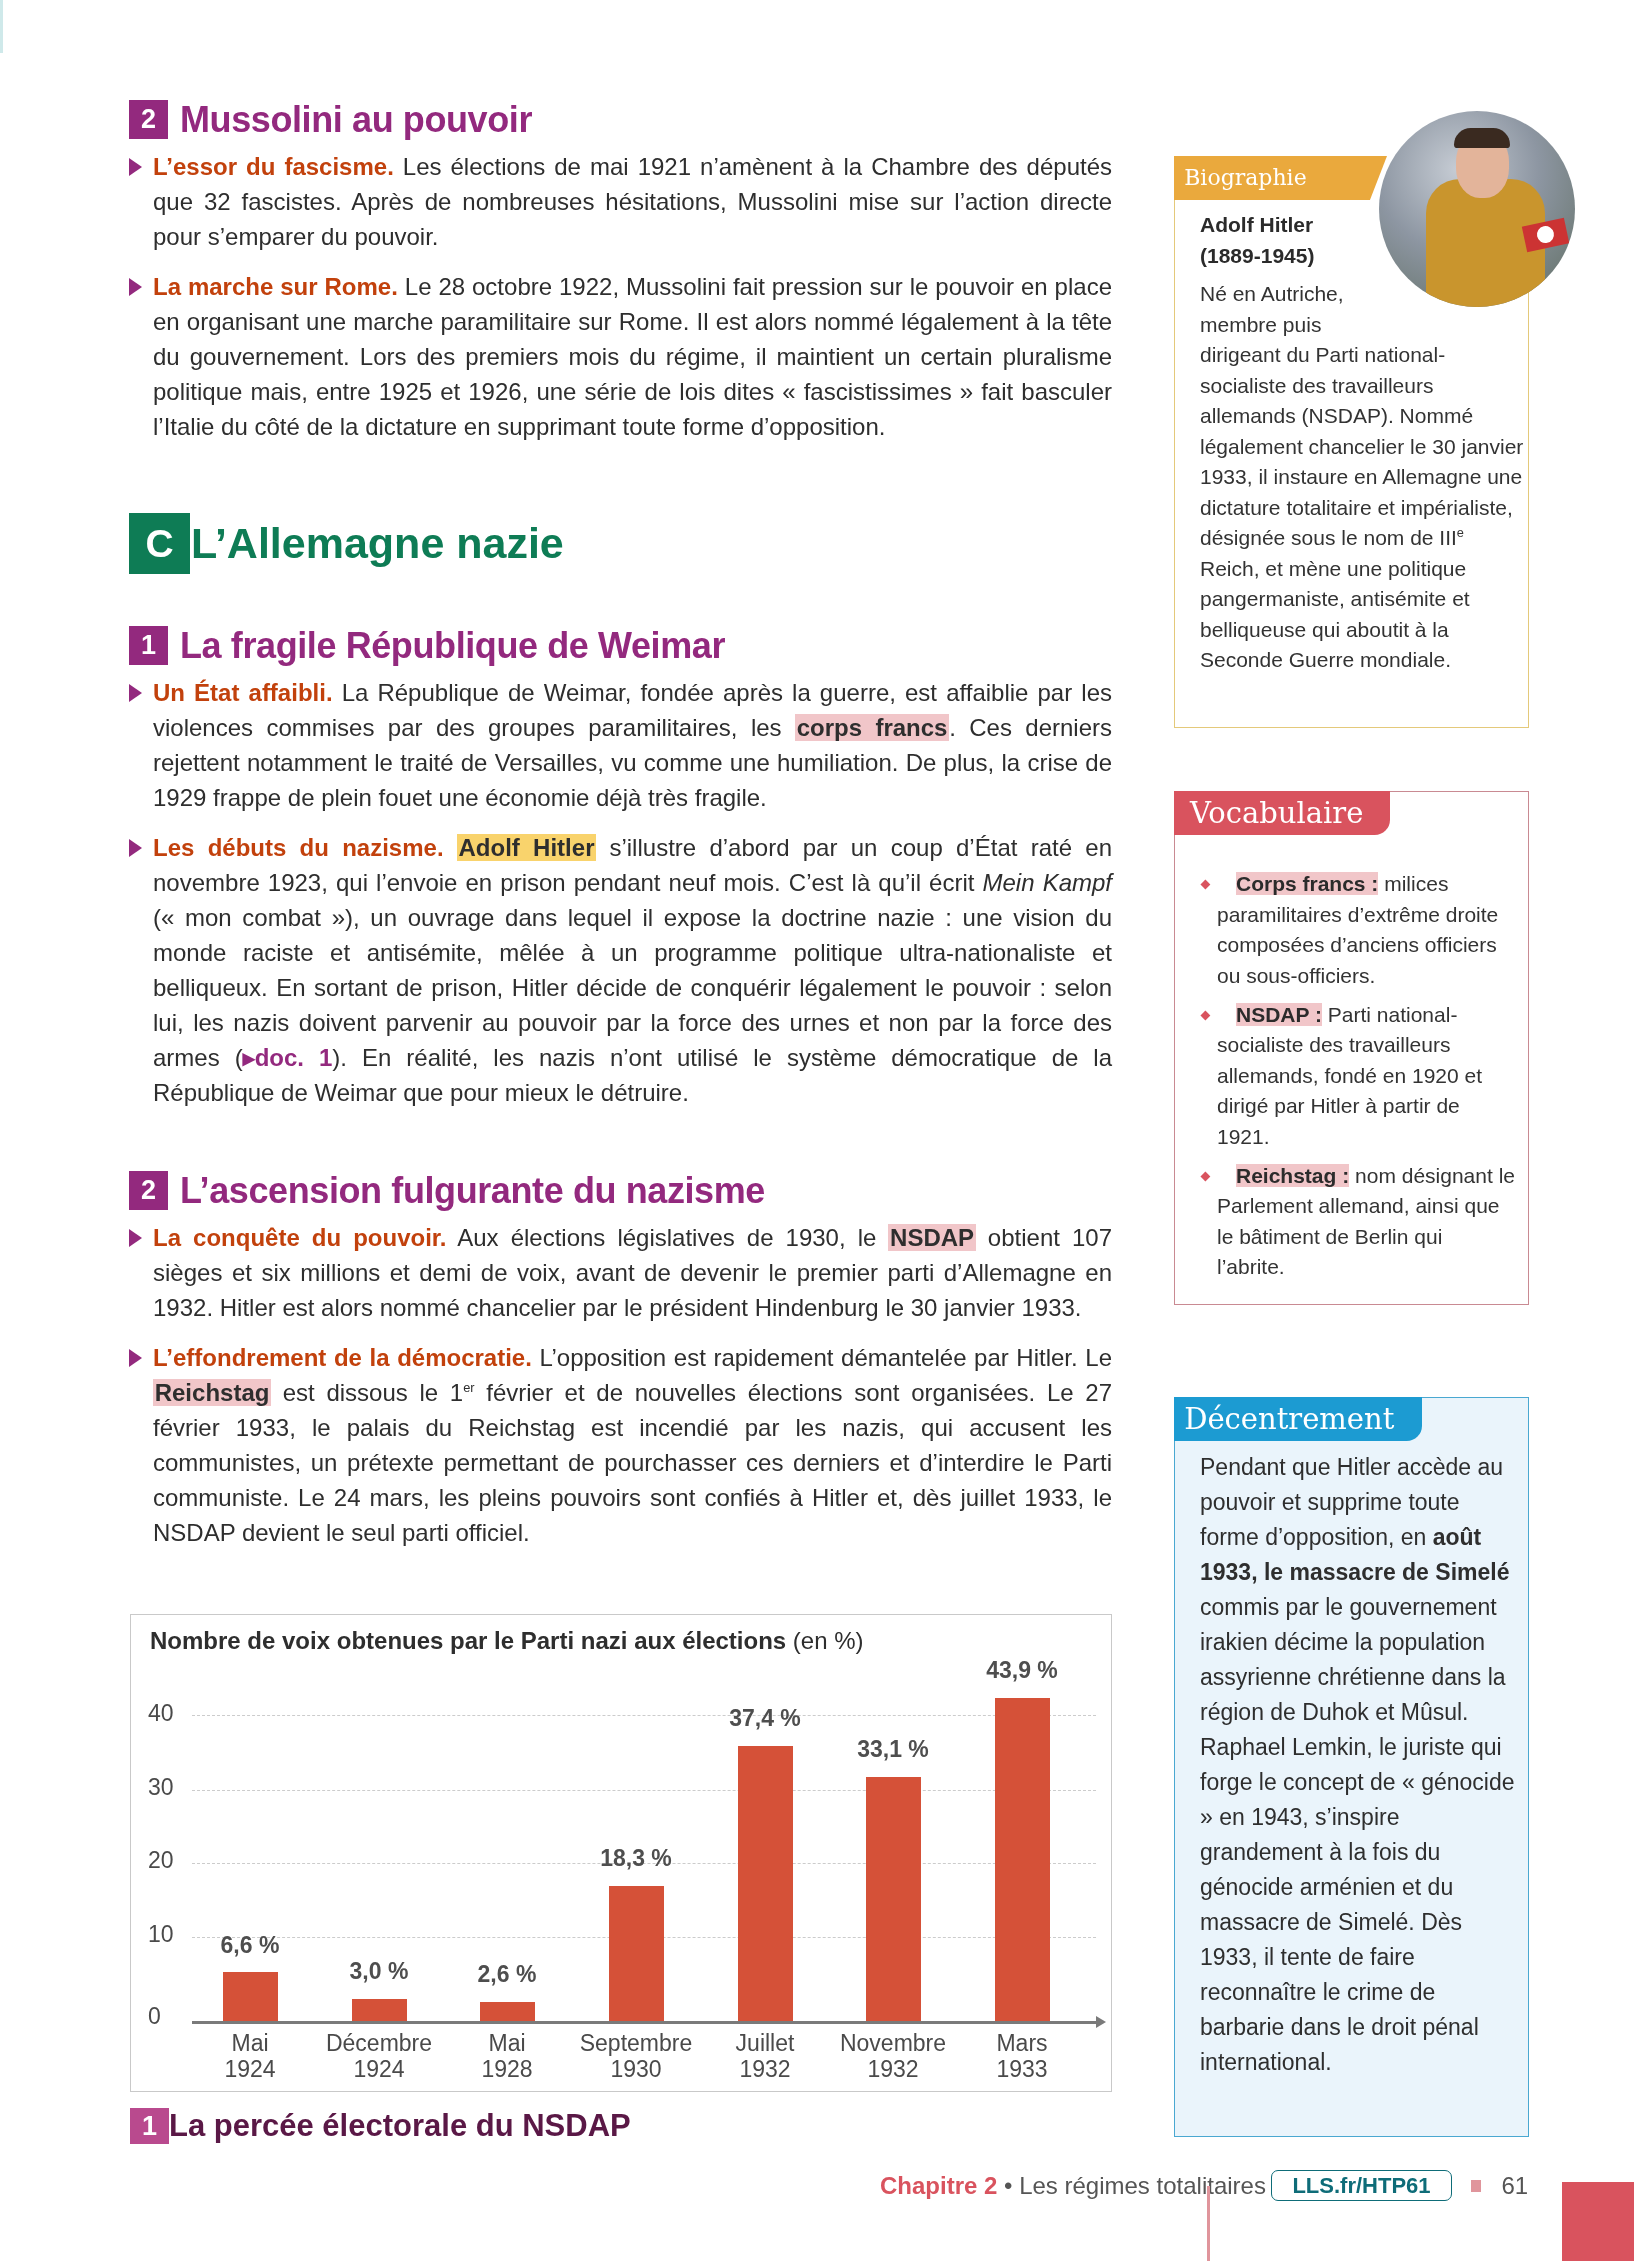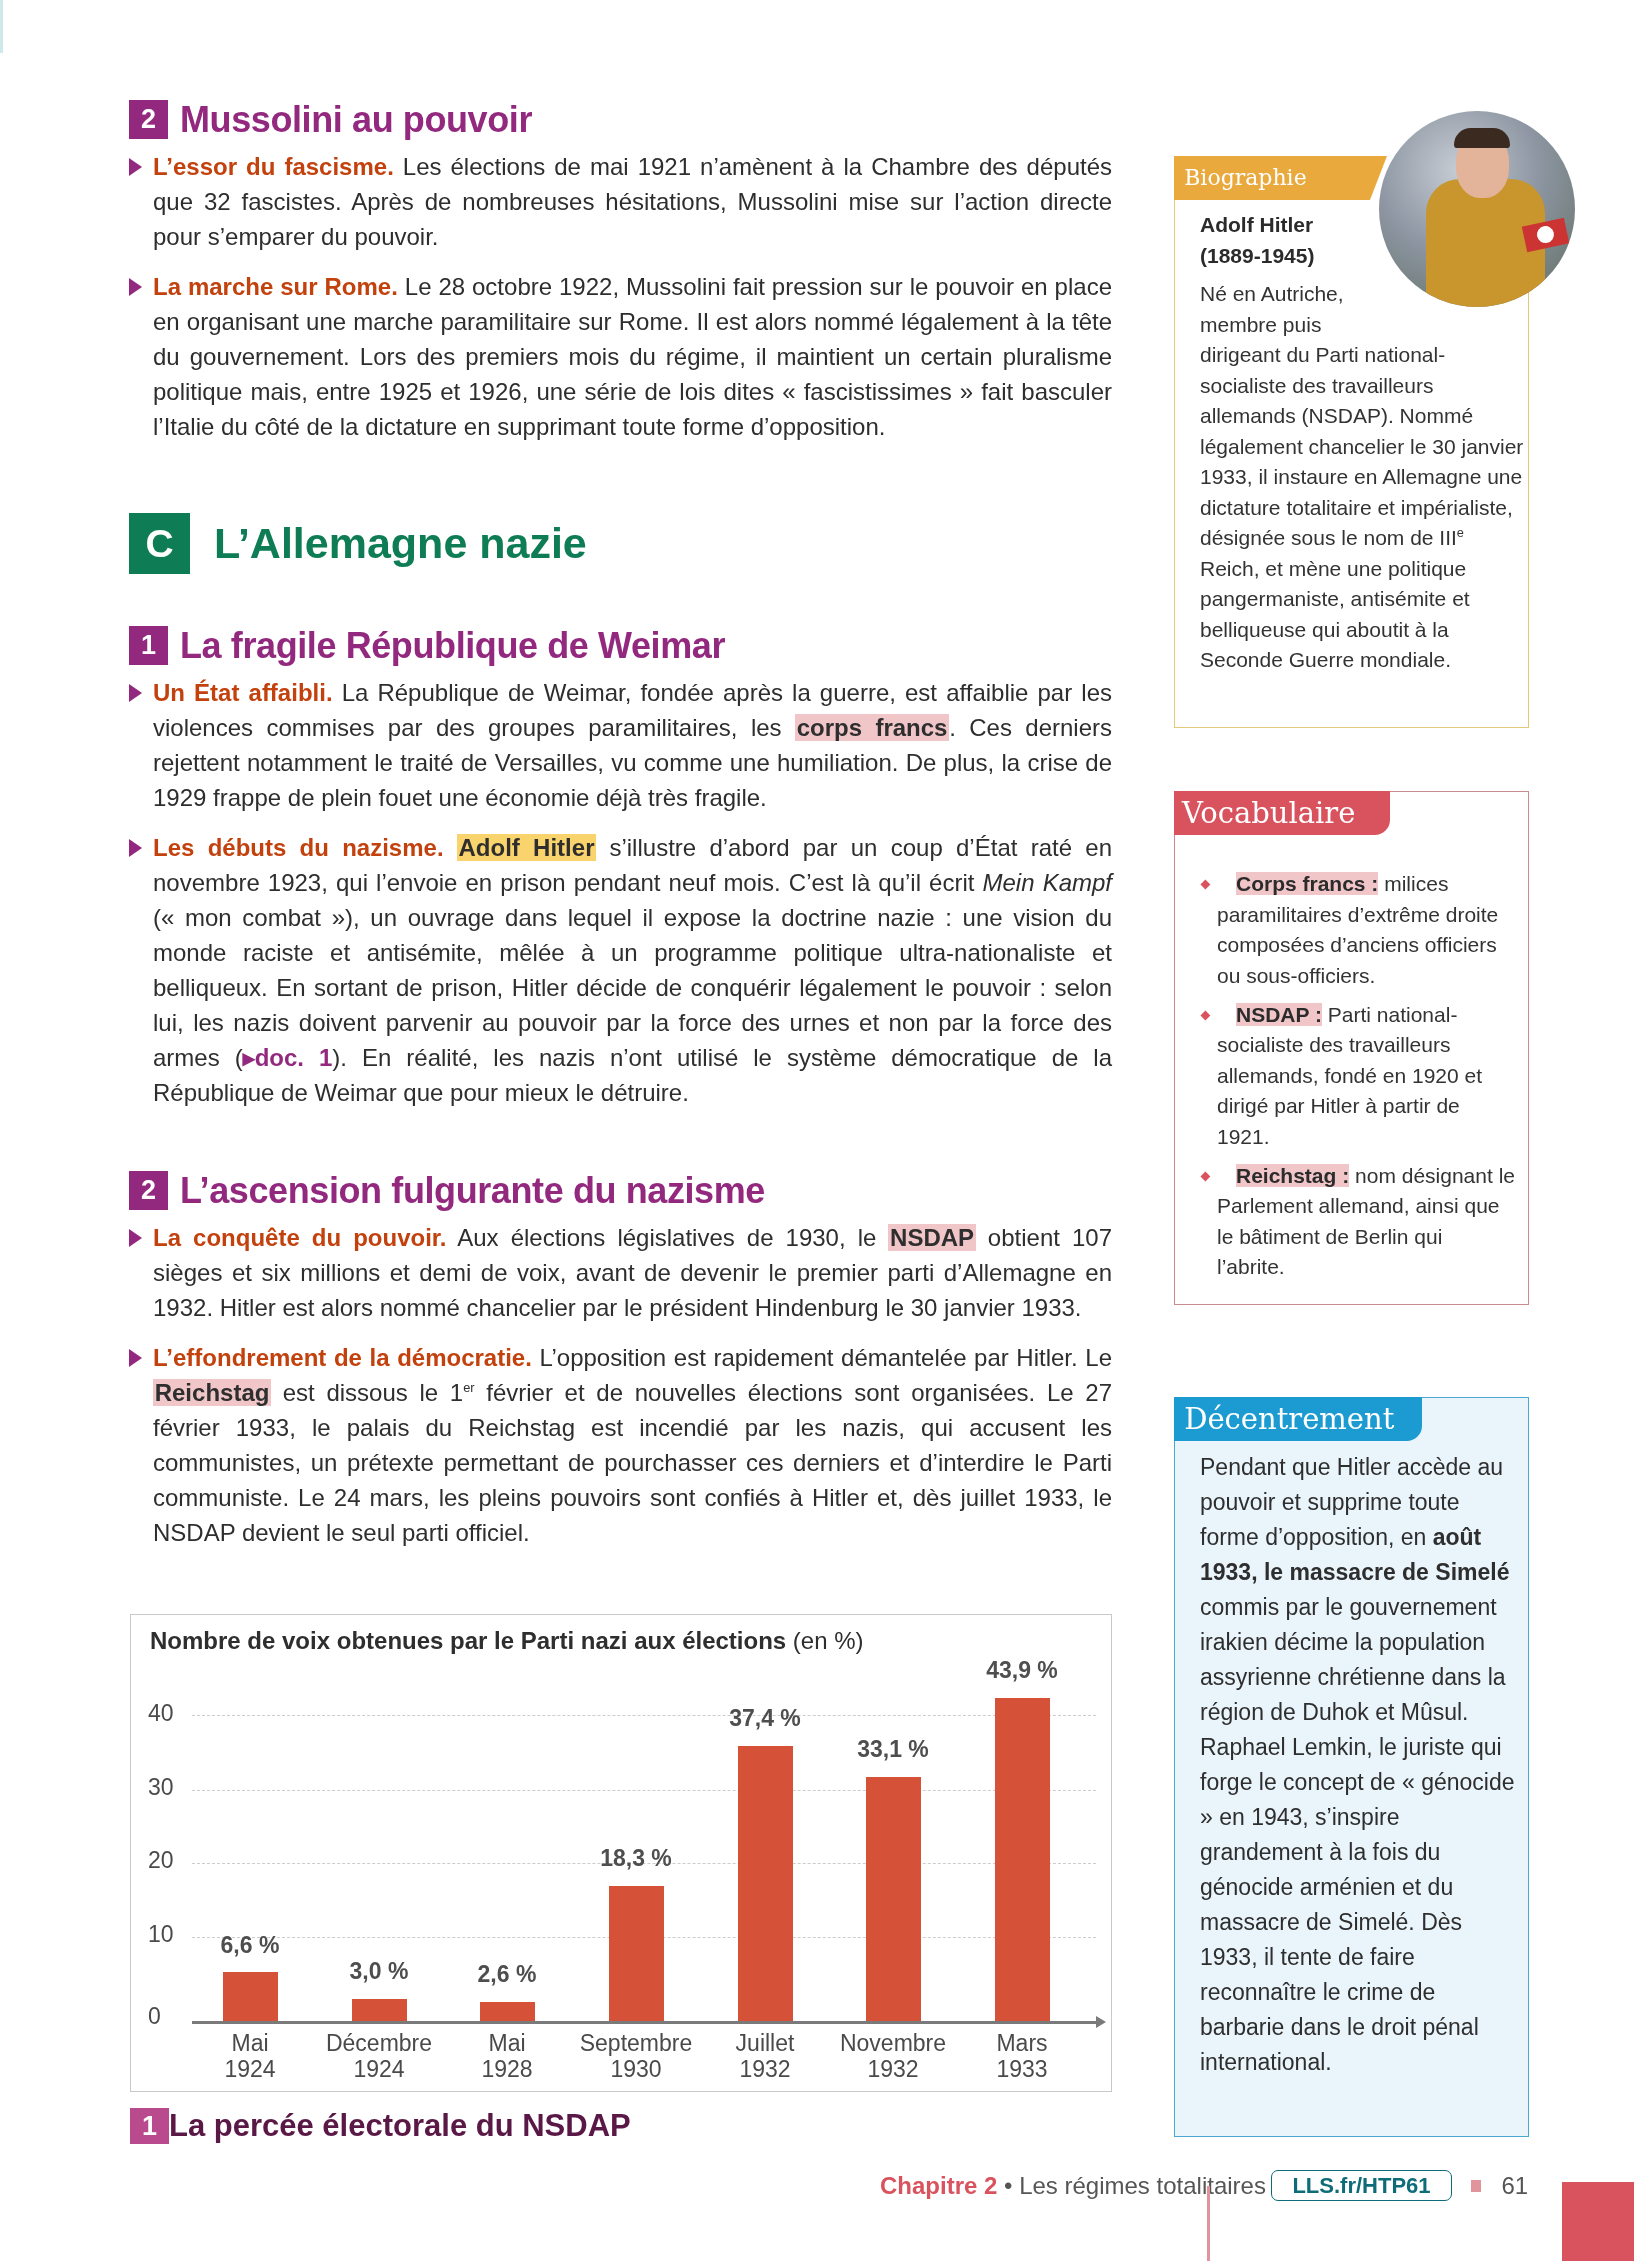--- a/index.html
+++ b/index.html
@@ -15,21 +15,21 @@
   .para { position: relative; padding-left: 24px; font-size: 24px; line-height: 35px; color: #2e2e2e; text-align: justify; }
   .para .tri { position: absolute; left: 0; top: 8.5px; width: 0; height: 0; border-top: 9.4px solid transparent; border-bottom: 9.4px solid transparent; border-left: 13.6px solid #93297e; }
   .para b { font-weight: bold; color: #c2410c; }
   .hl-pink { background: #f1c6c9; font-weight: bold; padding: 0 1.7px; }
   .hl-yellow { background: #f9d36c; font-weight: bold; padding: 0 1.7px; }
   .doclink { color: #93297e; font-weight: bold; }
   sup { font-size: 12.8px; line-height: 0; }
 
   .hC { position: absolute; left: 129px; top: 513px; display: flex; align-items: center; }
   .hC .letter { width: 61px; height: 61px; background: #0e7c55; color: #fff; font-weight: bold; font-size: 39px; display: flex; align-items: center; justify-content: center; }
-  .hC .title { position: relative; margin-left: 24px; color: #0e7c55; font-weight: bold; font-size: 43px; }
+  .hC .title { position: relative; margin-left: 1px; color: #0e7c55; font-weight: bold; font-size: 43px; }
   .hC .title .bar { position: absolute; left: -5.1px; right: -17px; bottom: -3.4px; height: 22px; background: #cde6e2; z-index: -1; }
 
   
   .chart { position: absolute; left: 130px; top: 1614px; width: 982px; height: 478px; border: 1.7px solid #c9c9c9; background: #fff; }
   .chart .ctitle { position: absolute; left: 19px; top: 12px; font-size: 24px; color: #2e2e2e; }
   .chart .ctitle b { font-weight: bold; }
   .grid { position: absolute; left: 61px; right: 15.3px; border-top: 1.7px dashed #cccccc; height: 0; }
   .ytick { position: absolute; left: 17px; width: 34px; font-size: 23px; color: #4a4a4a; }
   .axis { position: absolute; left: 61px; right: 12px; top: 406px; height: 2.6px; background: #7a7a7a; }
   .axis-arrow { position: absolute; right: 5.1px; top: 401px; width: 0; height: 0; border-top: 6px solid transparent; border-bottom: 6px solid transparent; border-left: 10.2px solid #7a7a7a; }
@@ -49,21 +49,21 @@
   .bio-photo { position: absolute; left: 1379px; top: 111px; width: 196px; height: 196px; border-radius: 50%; background: radial-gradient(circle at 40% 30%, #c6ccd4 0%, #8d96a2 45%, #5d6b5e 100%); overflow: hidden; }
   .bio-photo .coat { position: absolute; left: 47px; top: 68px; width: 119px; height: 145px; background: #c9952d; border-radius: 34px 34px 0 0; }
   .bio-photo .head { position: absolute; left: 77px; top: 21px; width: 53px; height: 66px; background: #e3b49a; border-radius: 45%; }
   .bio-photo .hair { position: absolute; left: 75px; top: 17px; width: 56px; height: 20.4px; background: #3a2a20; border-radius: 25.5px 25.5px 5.1px 5.1px; }
   .bio-photo .band { position: absolute; left: 145px; top: 111px; width: 43px; height: 25.5px; background: #c33; transform: rotate(-12deg); }
   .bio-photo .band::after { content: ""; position: absolute; left: 12.8px; top: 4.3px; width: 17px; height: 17px; background: #fff; border-radius: 50%; }
   .bio-name { position: absolute; left: 1200px; top: 209px; font-weight: bold; font-size: 21px; line-height: 31px; color: #2b2b2b; }
   .bio-text { position: absolute; left: 1200px; top: 279px; width: 324px; font-size: 21px; line-height: 30.5px; color: #333; }
 
   .vocab { position: absolute; left: 1174px; top: 791px; width: 355px; height: 514px; border: 1.7px solid #c98a92; }
-  .vocab-tab { position: absolute; left: 1174px; top: 791px; width: 216px; height: 44px; background: #d9535e; color: #fff; font-family: "DejaVu Serif", serif; font-size: 29px; line-height: 44px; padding-left: 8px; border-bottom-right-radius: 15.3px; }
+  .vocab-tab { position: absolute; left: 1174px; top: 791px; width: 216px; height: 44px; background: #d9535e; color: #fff; font-family: "DejaVu Serif", serif; font-size: 29px; line-height: 44px; padding-left: 16px; border-bottom-right-radius: 15.3px; }
   .vocab-list { position: absolute; left: 1200px; top: 869px; width: 315px; }
   .vocab-item { position: relative; padding-left: 17px; font-size: 21px; line-height: 30.5px; color: #333; margin-bottom: 8.5px; }
   .vocab-item .dia { position: absolute; left: 1.7px; top: 12px; width: 6.8px; height: 6.8px; background: #d9535e; transform: rotate(45deg); }
   .vocab-item .term { background: #f1c6c9; font-weight: bold; color: #2b2b2b; margin-left: 19px; }
 
   .decent { position: absolute; left: 1174px; top: 1397px; width: 355px; height: 740px; border: 1.7px solid #4aa8d1; background: #eaf4fb; }
   .decent-tab { position: absolute; left: 1174px; top: 1397px; width: 248px; height: 44px; background: #1c9bd2; color: #fff; font-family: "DejaVu Serif", serif; font-size: 29px; line-height: 44px; padding-left: 10.2px; border-bottom-right-radius: 15.3px; }
   .decent-text { position: absolute; left: 1200px; top: 1450px; width: 315px; font-size: 23px; line-height: 35px; color: #2e2e2e; }
   .decent-text b { font-weight: bold; }
 

